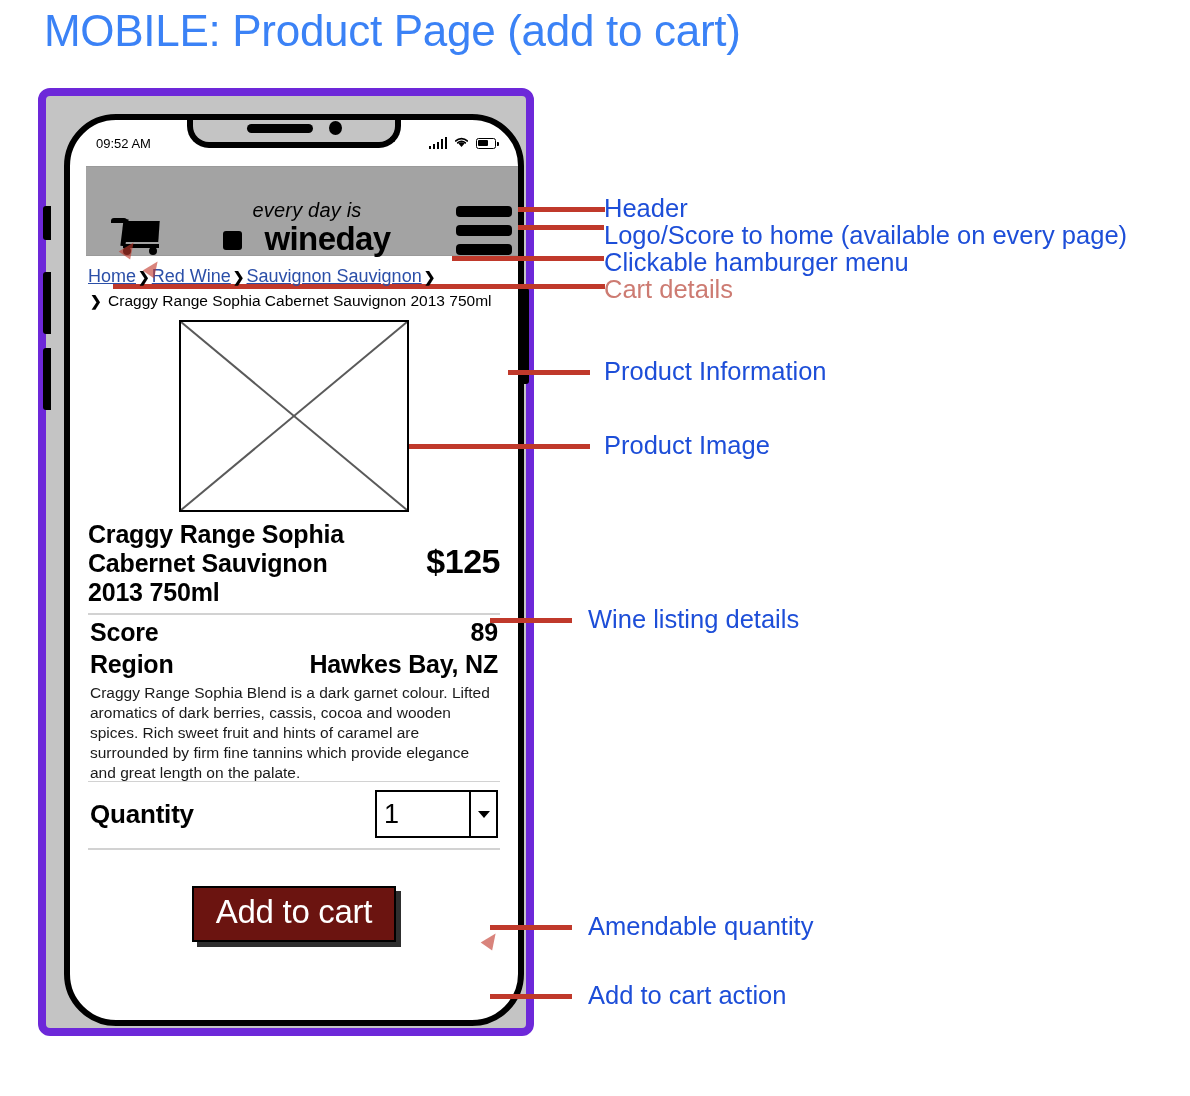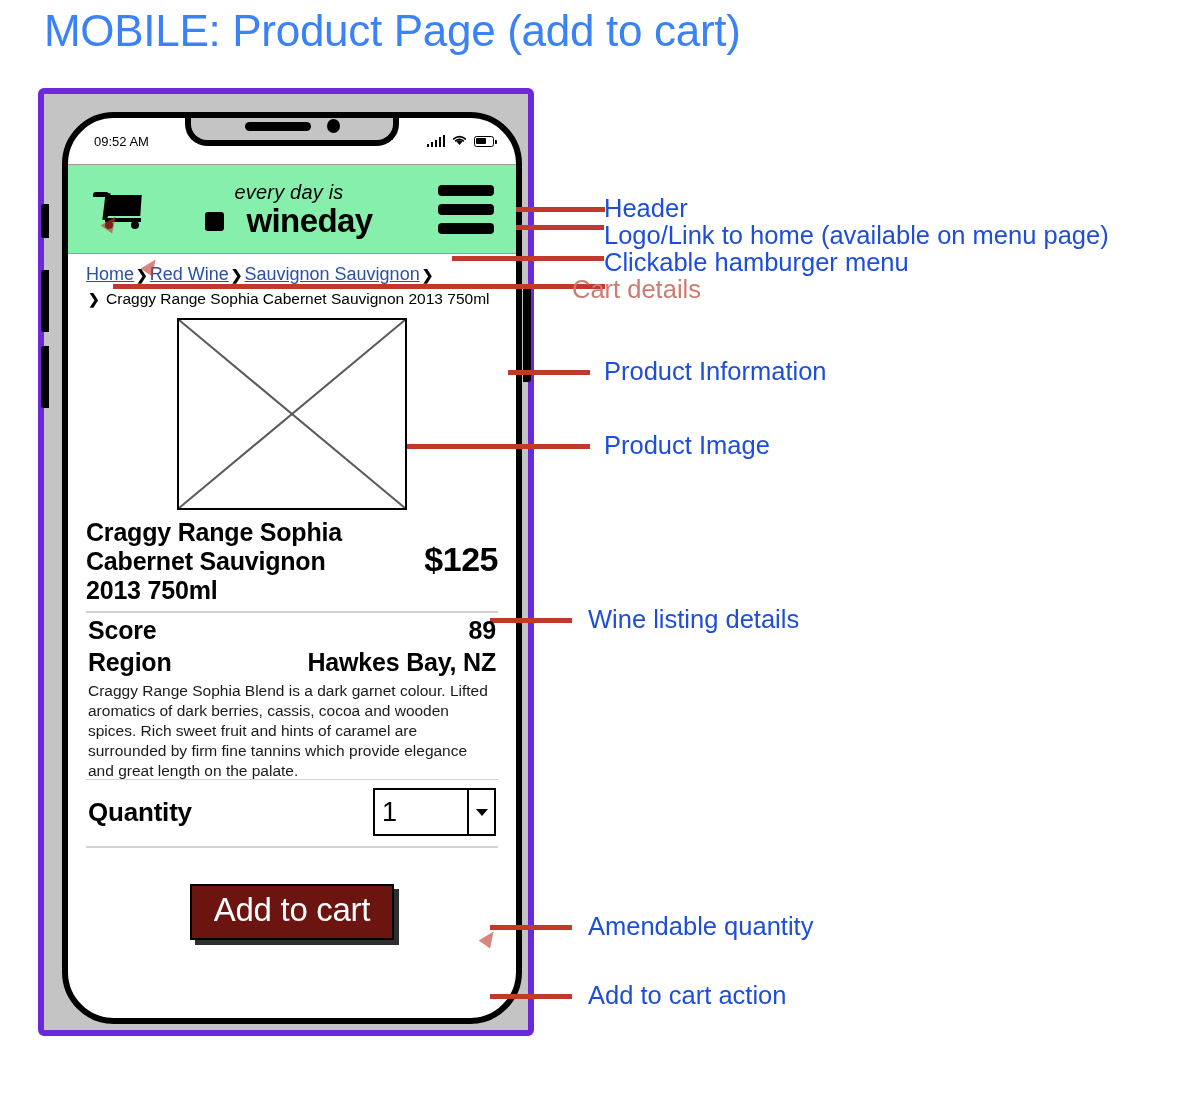--- a/index.html
+++ b/index.html
@@ -42,22 +42,22 @@
     width: 440px;
     height: 14px;
     background: radial-gradient(ellipse at center, rgba(0,0,0,0.22) 0%, rgba(0,0,0,0) 72%);
   }
   #phone-outer {
     position: absolute;
     left: 0; top: 0;
     width: 100%;
     height: 100%;
     box-sizing: border-box;
-    border: 6px solid #6d28d9;
-    border-radius: 6px;
+    border: 8px solid #6d28d9;
+    border-radius: 12px;
     background: #c4c4c4;
   }
   #phone-inner {
     position: absolute;
     left: 18px; top: 18px;
     width: 460px;
     height: 912px;
     box-sizing: border-box;
     border: 6px solid #000000;
     border-radius: 52px;
@@ -150,29 +150,29 @@
     display: block;
     width: 62%;
     height: 100%;
     background: #000;
     border-radius: 1px;
   }
 
   
   #app-header {
     position: absolute;
-    left: 0;
+    left: 16px;
     top: 46px;
     width: 100%;
     height: 88px;
-    background: #86efac;
+    background: #a3a3a3;
     border-top: 1.5px solid #9a9a9a;
     border-bottom: 1.5px solid #9a9a9a;
     display: flex;
-    align-items: center;
+    align-items: flex-end;
     z-index: 3;
   }
   #cart-icon-wrap {
     position: relative;
     width: 100px;
     display: flex;
     justify-content: center;
     align-items: center;
   }
   #cart-icon { position: relative; width: 54px; height: 40px; }
@@ -579,20 +579,20 @@
 <div class="callout-line" style="left:352px; top:225px; width:252px;"></div>
 <div class="callout-line" style="left:452px; top:256px; width:152px;"></div>
 <div class="callout-line" style="left:113px; top:284px; width:492px;"></div>
 <div class="callout-line" style="left:508px; top:370px; width:82px;"></div>
 <div class="callout-line" style="left:404px; top:444px; width:186px;"></div>
 <div class="callout-line" style="left:490px; top:618px; width:82px;"></div>
 <div class="callout-line" style="left:490px; top:925px; width:82px;"></div>
 <div class="callout-line" style="left:490px; top:994px; width:82px;"></div>
 
 <div class="annotation" style="left:604px; top:194px;">Header</div>
-<div class="annotation" style="left:604px; top:221px;">Logo/Link to home (available on menu page)</div>
+<div class="annotation" style="left:604px; top:221px;">Logo/Score to home (available on every page)</div>
 <div class="annotation" style="left:604px; top:248px;">Clickable hamburger menu</div>
-<div class="annotation faded" style="left:572px; top:275px;">Cart details</div>
+<div class="annotation faded" style="left:604px; top:275px;">Cart details</div>
 <div class="annotation" style="left:604px; top:357px;">Product Information</div>
 <div class="annotation" style="left:604px; top:431px;">Product Image</div>
 <div class="annotation" style="left:588px; top:605px;">Wine listing details</div>
 <div class="annotation" style="left:588px; top:912px;">Amendable quantity</div>
 <div class="annotation" style="left:588px; top:981px;">Add to cart action</div>
 
 </body></html>

